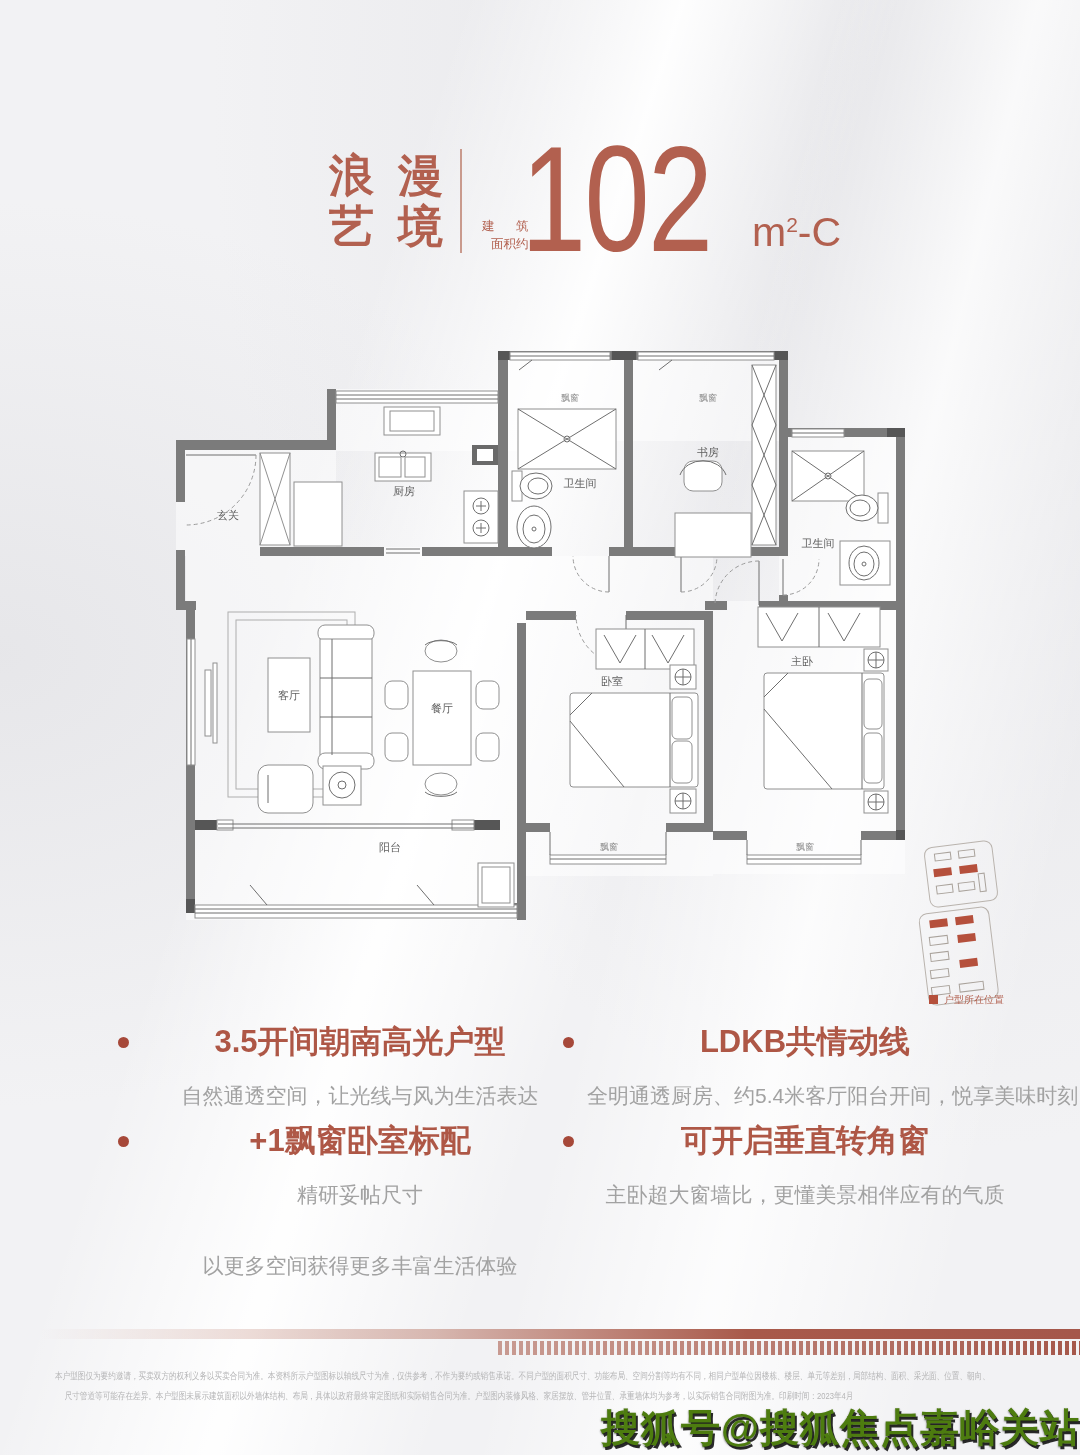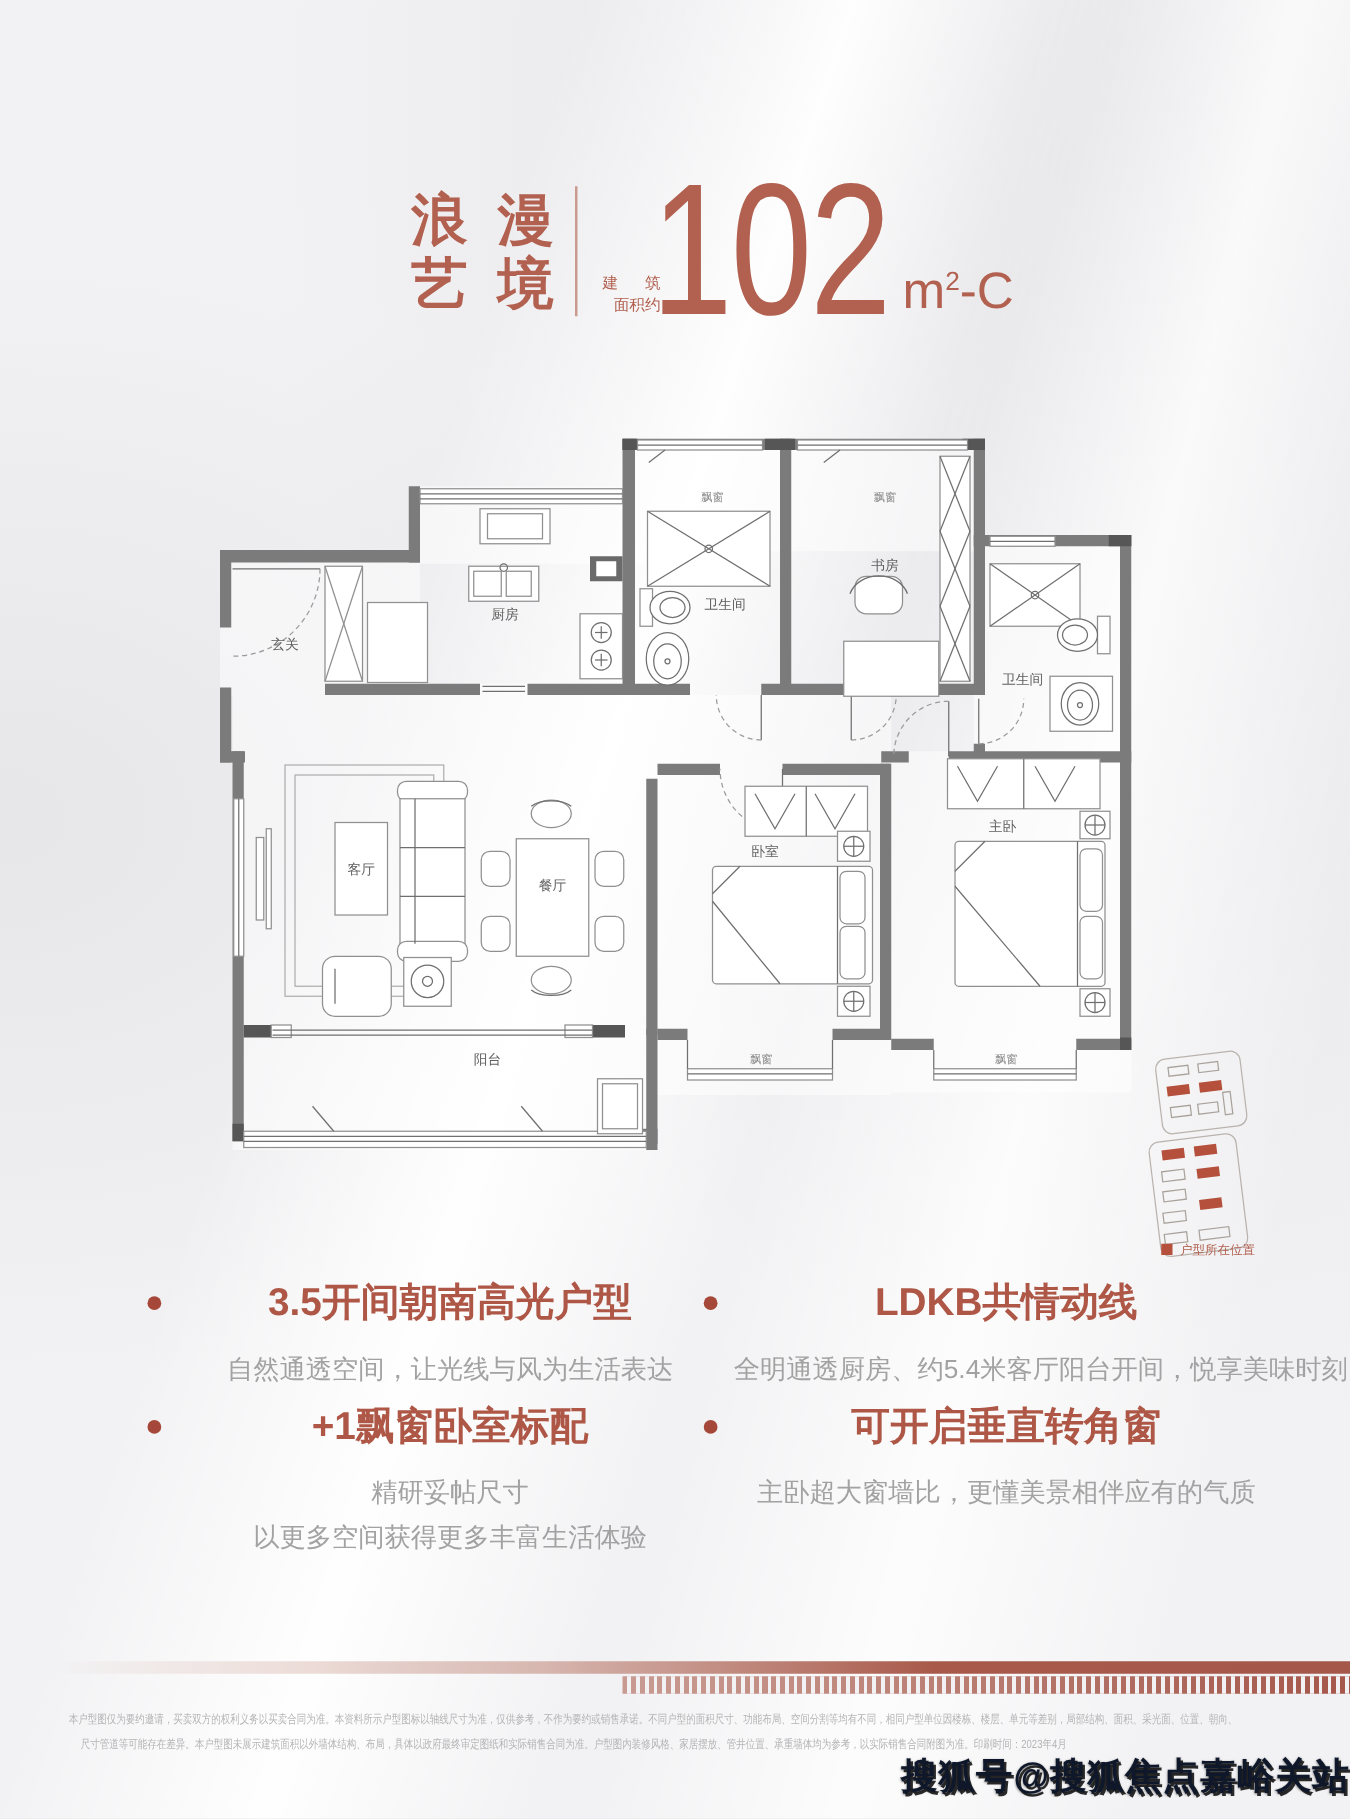--- a/index.html
+++ b/index.html
@@ -13,51 +13,51 @@
 
   
   .title{position:absolute;left:329px;top:150px;color:var(--accent,#b2604f);
          font-size:45px;font-weight:600;letter-spacing:24px;line-height:51px;white-space:nowrap;}
   .divider{position:absolute;left:460px;top:149px;width:2px;height:104px;background:#c99a8d;}
   .area-prefix{position:absolute;left:482px;top:217px;color:var(--accent,#b2604f);
                font-size:12.5px;line-height:18px;white-space:nowrap;}
   .area-prefix .l1{letter-spacing:9px;}
   .area-value{position:absolute;left:521px;top:124px;color:var(--accent,#b2604f);
               font-size:150px;line-height:1;font-weight:400;transform:scaleX(.78);transform-origin:left top;letter-spacing:-2px;}
-  .area-unit{position:absolute;left:722px;top:212px;color:var(--accent,#b2604f);font-size:41px;line-height:1;}
+  .area-unit{position:absolute;left:752px;top:212px;color:var(--accent,#b2604f);font-size:41px;line-height:1;}
   .area-unit sup{font-size:21px;vertical-align:14px;}
 
   
   .floorplan{position:absolute;left:172px;top:343px;width:740px;height:590px;}
   .siteplan{position:absolute;left:915px;top:838px;width:100px;height:172px;}
   .plan-label{font-size:11px;fill:#5f5f5f;text-anchor:middle;}
   .bay-label{font-size:9px;fill:#8a8a8a;text-anchor:middle;}
   .legend-label{font-size:10px;fill:var(--accent,#b2604f);}
 
   
   .feat-col{position:absolute;top:1028px;width:460px;}
   .feat-col.left{left:118px;}
   .feat-col.right{left:563px;}
   .feat-h{position:relative;margin:0 0 26px 0;padding-left:24px;color:var(--accent_heading,#ae5746);
           font-size:31px;font-weight:bold;line-height:28px;white-space:nowrap;}
   .bullet{position:absolute;left:0;top:9px;width:11px;height:11px;border-radius:50%;
           background:var(--accent_dot,#a64839);}
   .feat-line{margin:0 0 18px 0;padding-left:24px;color:#a2a2a2;font-size:21px;line-height:27px;white-space:nowrap;}
   .feat-line.last{}
-  .gap-after-h2{margin-bottom:9px;}
+  .gap-after-h2{margin-bottom:44px;}
 
   
   .deco-bar{position:absolute;left:40px;top:1329px;width:1040px;height:10px;
             background:linear-gradient(to right,rgba(166,89,72,0),rgba(186,122,106,.5) 38%,#a8594a 68%,var(--bar,#a5574a));}
   .deco-teeth{position:absolute;left:498px;top:1341px;width:582px;height:14px;
             background:repeating-linear-gradient(90deg,rgba(0,0,0,0) 0 4px,#f2f2f4 4px 7px),
                        linear-gradient(to right,rgba(172,96,80,.6),var(--bar,#a5574a));}
   .disclaimer{position:absolute;left:55px;top:1366px;width:1010px;color:#b5b5b6;font-size:9.5px;line-height:20px;}
   .disclaimer div{white-space:nowrap;transform:scaleX(.80);transform-origin:left center;}
-  .watermark{position:absolute;right:0px;top:1401px;font-size:29px;font-weight:bold;color:#0f172a;
+  .watermark{position:absolute;right:0px;top:1401px;font-size:39px;font-weight:bold;color:#4d7c0f;
              letter-spacing:1px;white-space:nowrap;
              text-shadow:2px 3px 0 rgba(20,20,20,.9),0 1px 2px rgba(0,0,0,.6);}
 
   
   .thin{stroke:#6f6f6f;stroke-width:1;fill:none;}
   .furn{stroke:#909090;stroke-width:1;fill:#ffffff;}
   .furnl{stroke:#aeaeae;stroke-width:1;fill:none;}
   .dash{stroke:#9b9b9b;stroke-width:1;fill:none;stroke-dasharray:4 3;}
 </style>
 </head>

